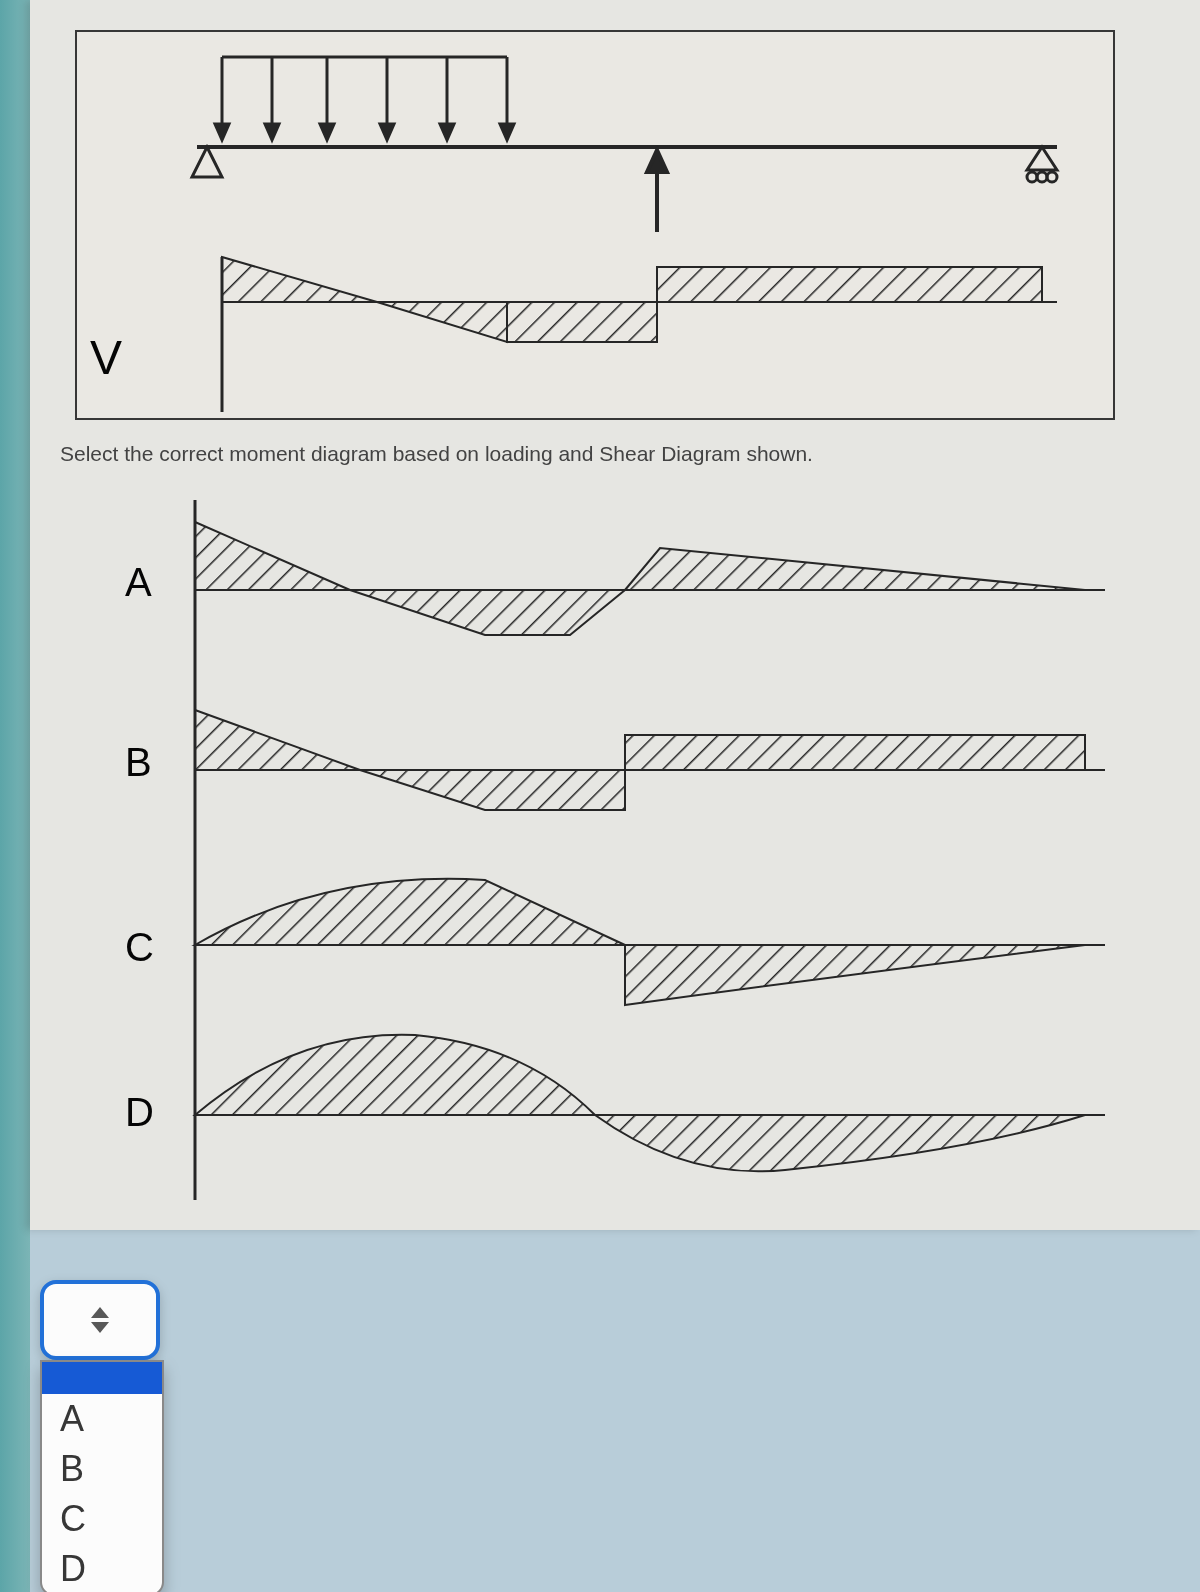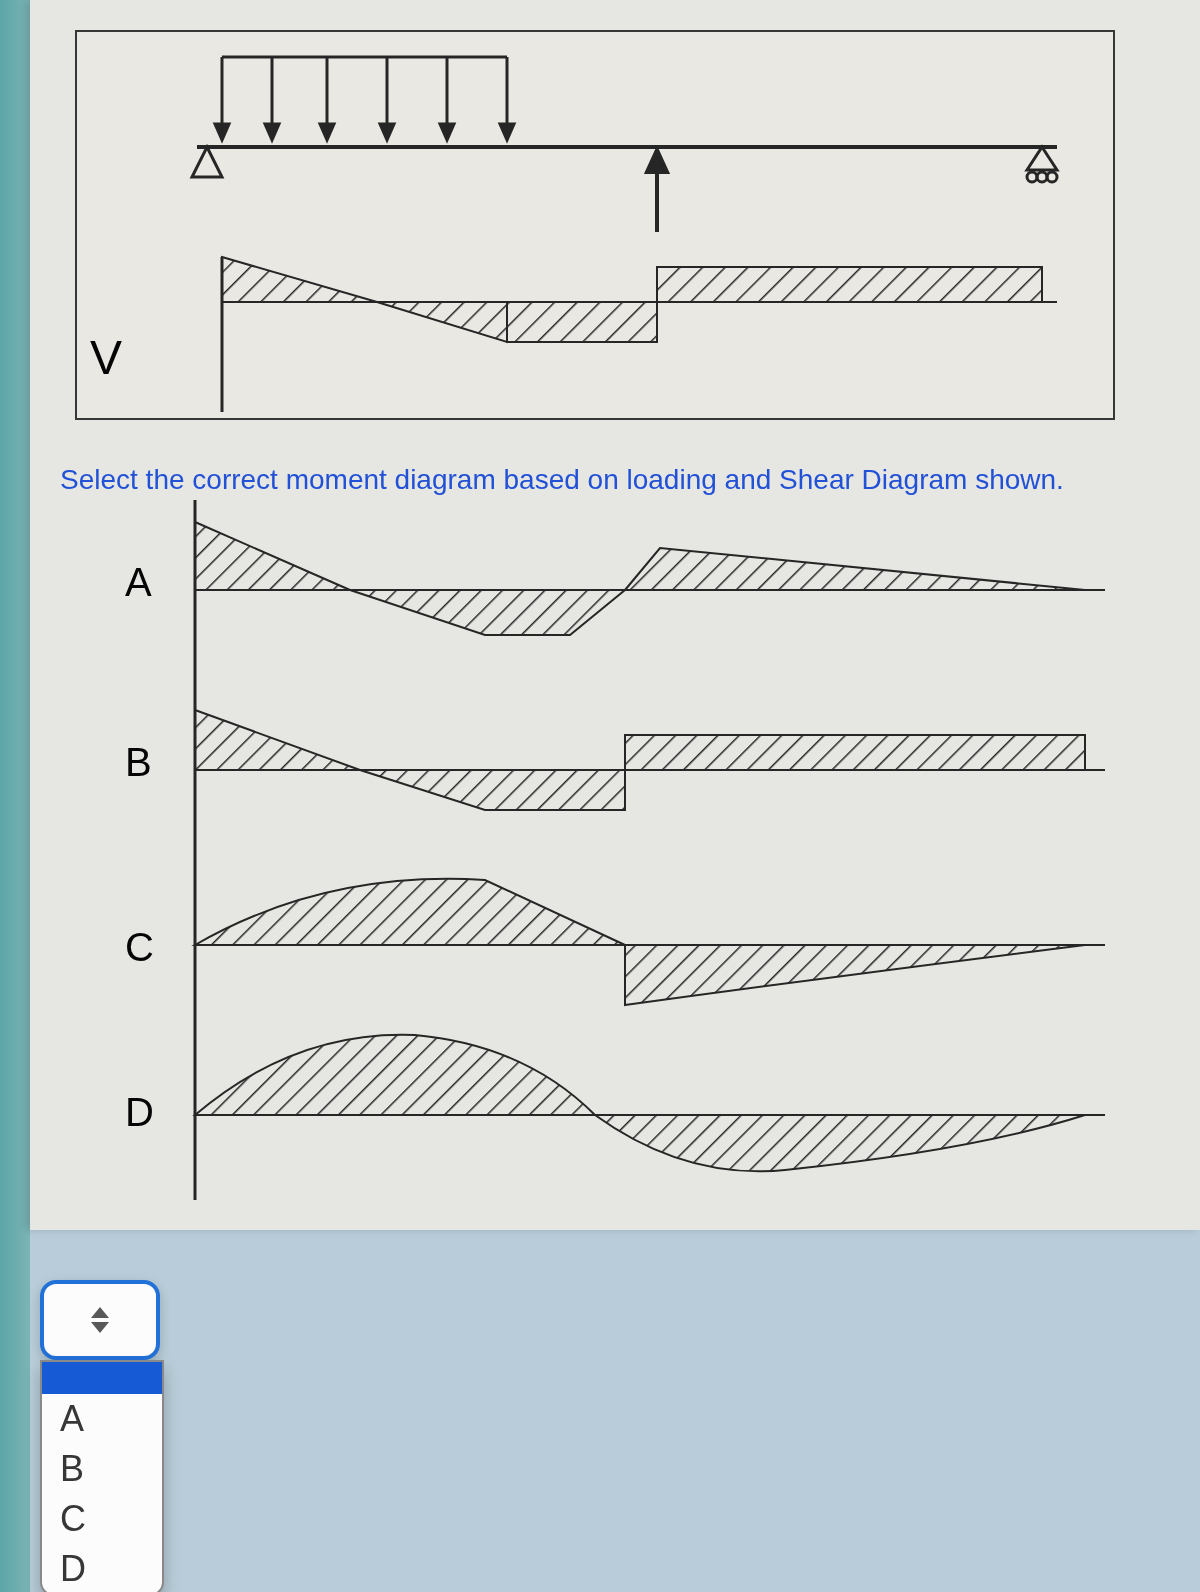--- a/index.html
+++ b/index.html
@@ -32,23 +32,23 @@
     .v-label {
       position: absolute;
       left: 90px;
       top: 330px;
       font-size: 48px;
       font-weight: 400;
     }
     .question-text {
       position: absolute;
       left: 60px;
-      top: 464px;
-      font-size: 28px;
-      color: #1d4ed8;
+      top: 442px;
+      font-size: 21px;
+      color: #404040;
     }
     .options-area {
       position: absolute;
       left: 125px;
       top: 500px;
       width: 1000px;
       height: 700px;
     }
     .opt-label {
       position: absolute;

